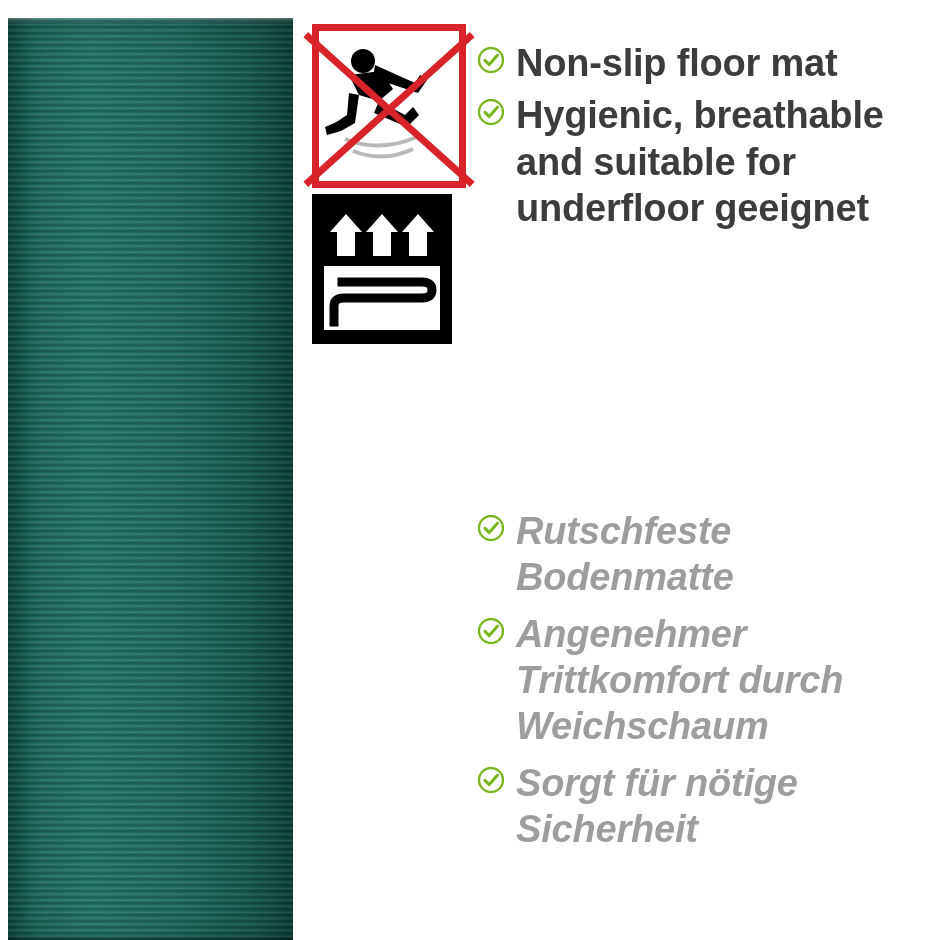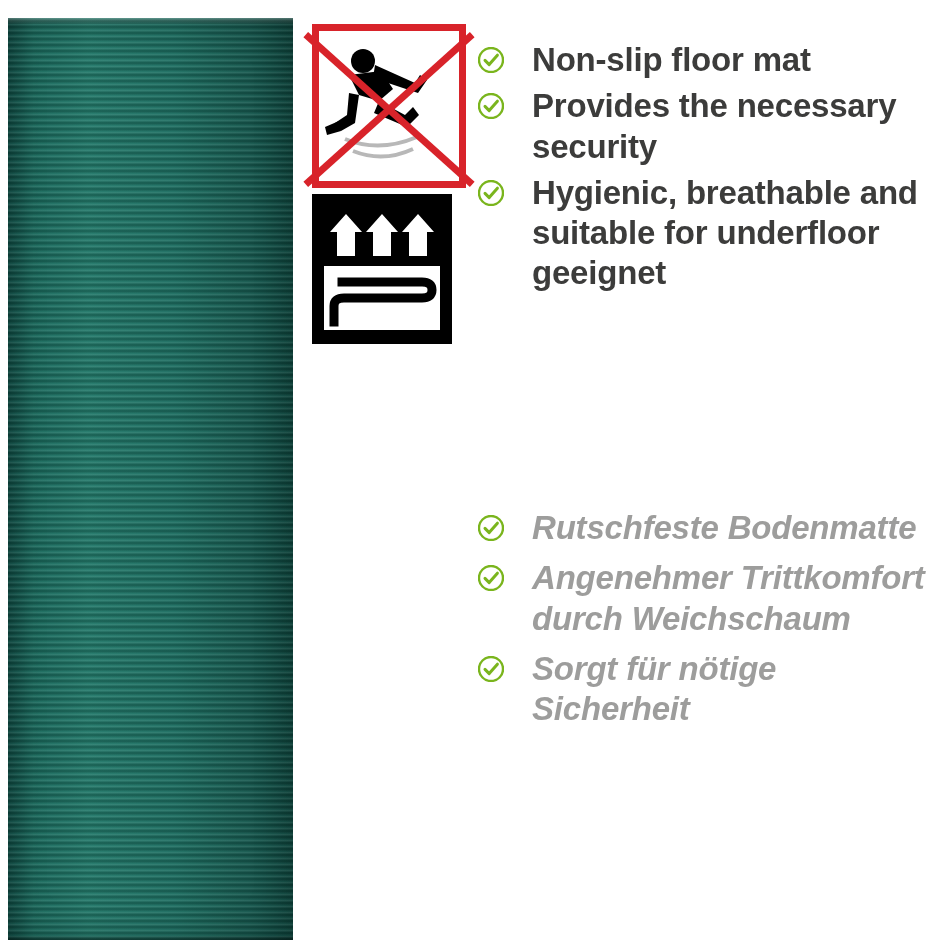--- a/index.html
+++ b/index.html
@@ -115,26 +115,25 @@
     margin-bottom: 6px;
   }
   .check {
     flex: 0 0 auto;
     width: 26px;
     height: 26px;
     margin-top: 7px;
     margin-right: 12px;
   }
   .bullet-text {
-    font-size: 33px;
+    font-size: 38px;
     line-height: 1.22;
     color: #3c3c3b;
     font-weight: 700;
     letter-spacing: -0.2px;
-    margin-left: 16px;
   }
   .bullets-secondary .bullet-text {
     color: #9d9d9c;
     font-style: italic;
     font-weight: 700;
   }
   .bullets-secondary .bullet { margin-bottom: 10px; }
 </style>
 </head>
 <body>
@@ -192,29 +191,20 @@
     <div class="bullet">
       <span class="check">
         <svg viewBox="0 0 26 26" width="26" height="26">
           <circle cx="13" cy="13" r="12" fill="none" stroke="#7ab51d" stroke-width="2.4"></circle>
           <path d="M7 13.4 L11.2 17.6 L19.4 8.2" fill="none" stroke="#7ab51d" stroke-width="3" stroke-linecap="round" stroke-linejoin="round"></path>
         </svg>
       </span>
       <span class="bullet-text">Non-slip floor mat</span>
     </div>
 
-    <div class="bullet">
-      <span class="check">
-        <svg viewBox="0 0 26 26" width="26" height="26">
-          <circle cx="13" cy="13" r="12" fill="none" stroke="#7ab51d" stroke-width="2.4"></circle>
-          <path d="M7 13.4 L11.2 17.6 L19.4 8.2" fill="none" stroke="#7ab51d" stroke-width="3" stroke-linecap="round" stroke-linejoin="round"></path>
-        </svg>
-      </span>
-      <span class="bullet-text">Provides the necessary security</span>
-    </div>
 
 
     <div class="bullet">
       <span class="check">
         <svg viewBox="0 0 26 26" width="26" height="26">
           <circle cx="13" cy="13" r="12" fill="none" stroke="#7ab51d" stroke-width="2.4"></circle>
           <path d="M7 13.4 L11.2 17.6 L19.4 8.2" fill="none" stroke="#7ab51d" stroke-width="3" stroke-linecap="round" stroke-linejoin="round"></path>
         </svg>
       </span>
       <span class="bullet-text">Hygienic, breathable and suitable for underfloor geeignet</span>

